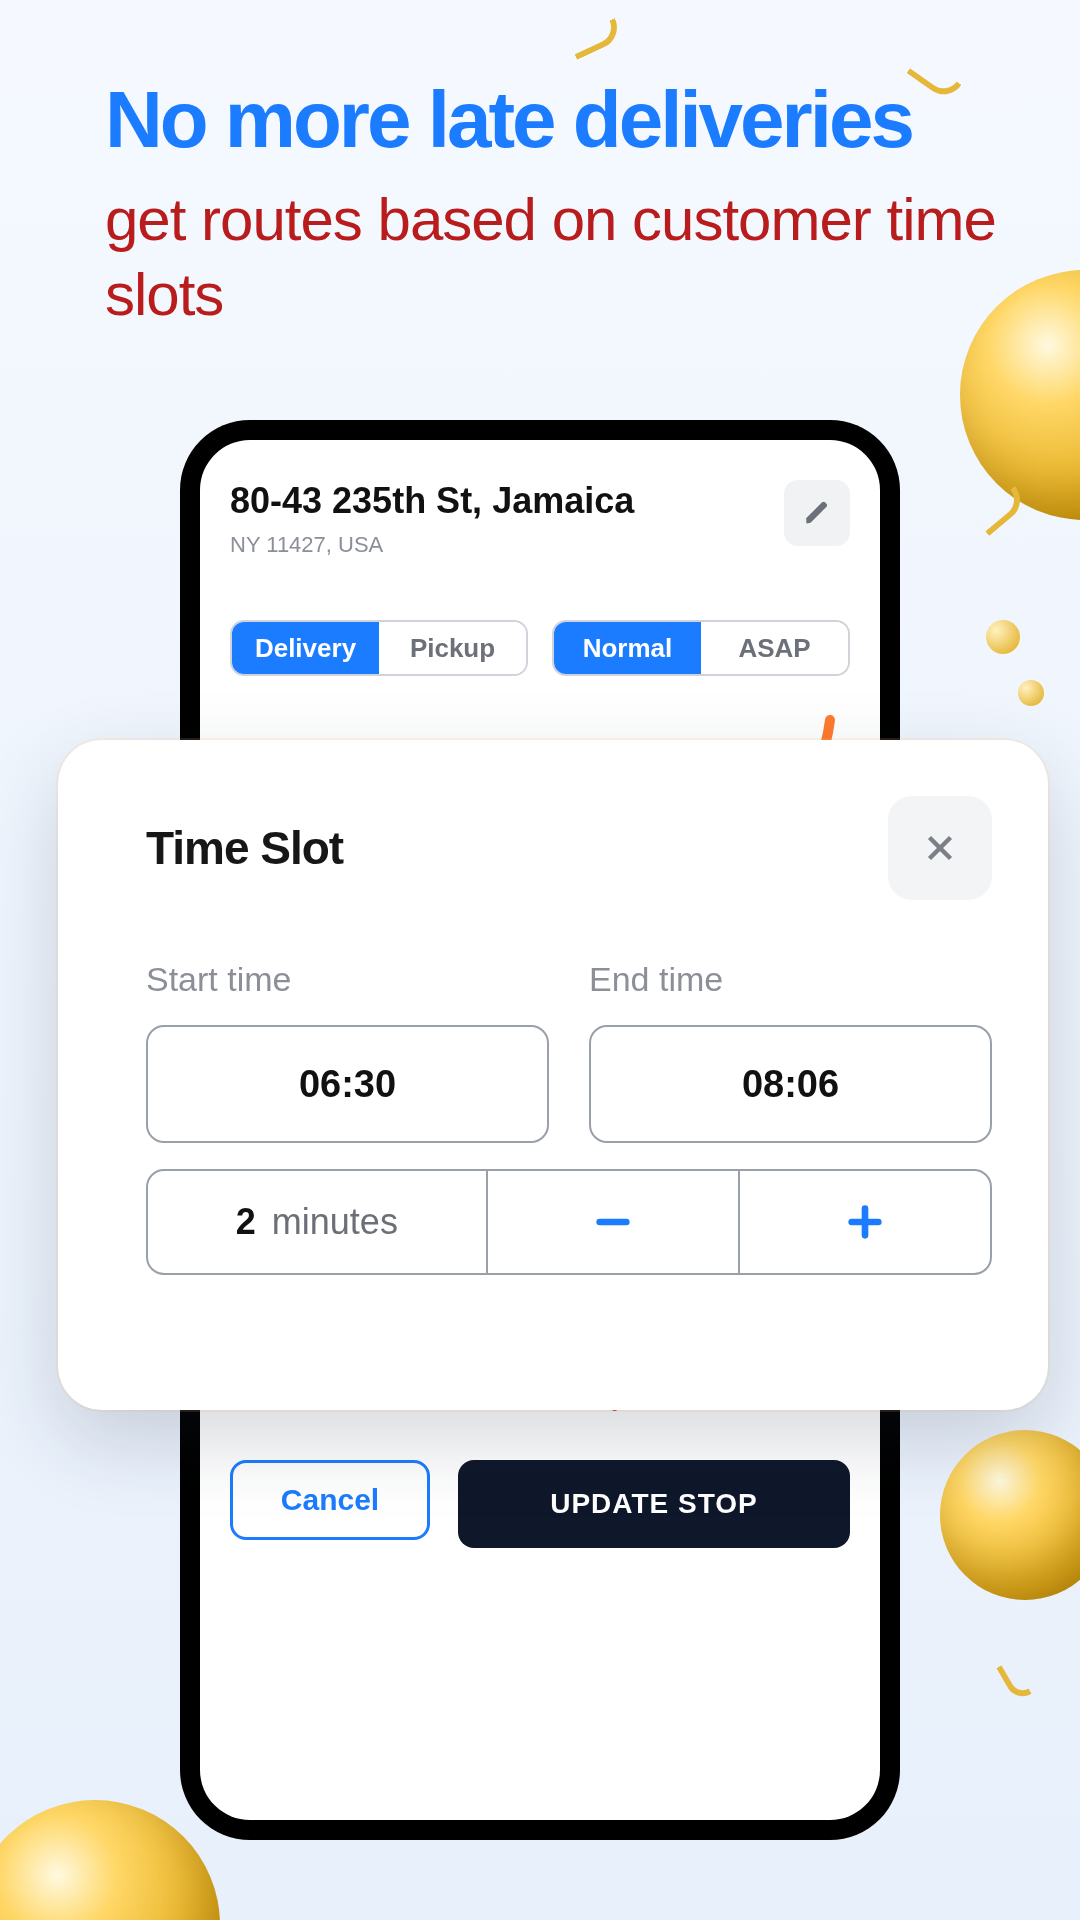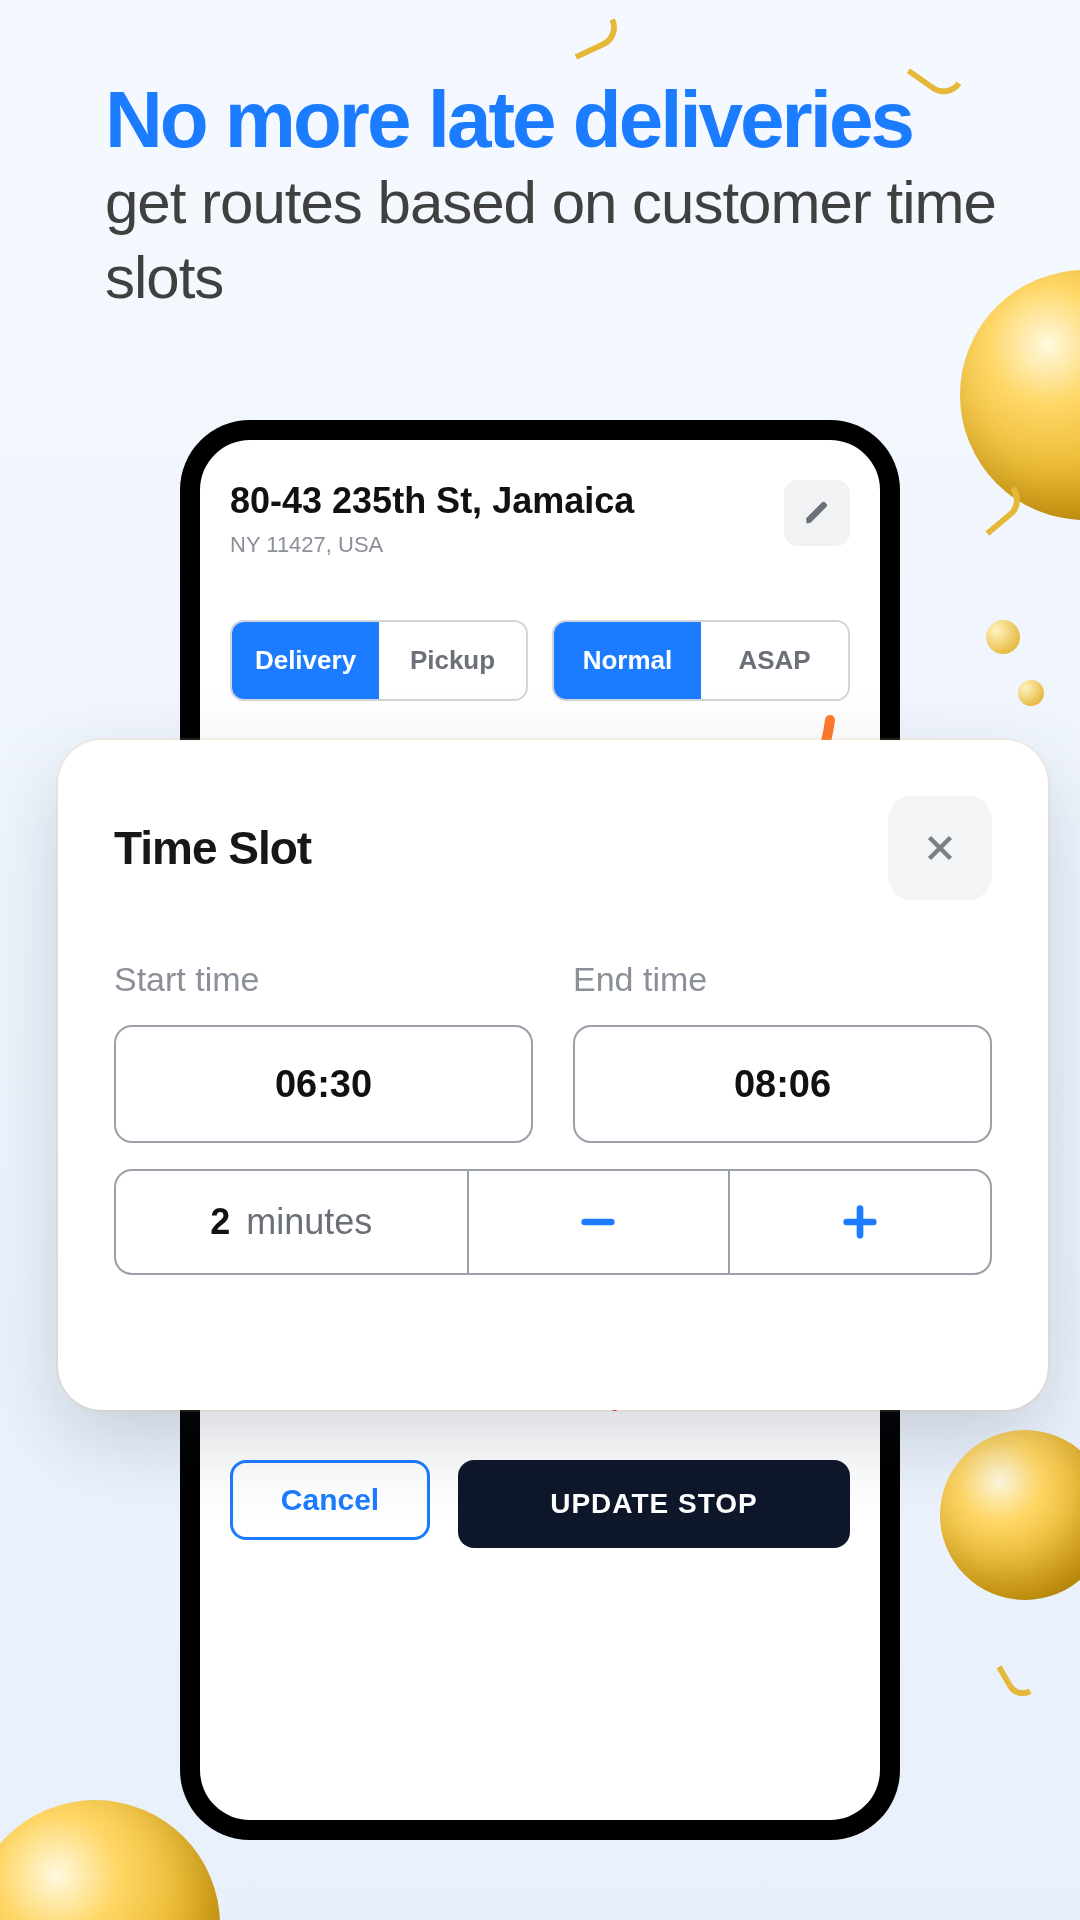--- a/index.html
+++ b/index.html
@@ -19,40 +19,40 @@
   .d2 { width: 26px; height: 26px; top: 680px; right: 36px; }
   .conf { position: absolute; width: 52px; height: 22px; border: 6px solid #e6b83a; border-top: none; border-left: none; border-radius: 0 0 30px 0; transform: rotate(20deg); }
   .c1 { top: 28px; left: 570px; transform: rotate(-25deg); }
   .c2 { top: 68px; right: 120px; transform: rotate(35deg); }
   .c3 { top: 500px; right: 52px; transform: rotate(-40deg); }
   .c4 { bottom: 230px; right: 46px; transform: rotate(60deg); width:40px; height:18px; }
 
   
   .headline { position: absolute; top: 80px; left: 105px; right: 60px; }
   .headline .title { font-size: 80px; font-weight: 800; color: #1c7cff; letter-spacing: -3px; line-height: 1; }
-  .headline .subtitle { font-size: 60px; color: #404040; line-height: 1.25; font-weight: 400; margin-top: 5px; letter-spacing: -1px; }
+  .headline .subtitle { font-size: 60px; color: #b91c1c; line-height: 1.25; font-weight: 400; margin-top: 22px; letter-spacing: -1px; }
 
   
   .phone {
     position: absolute; top: 420px; left: 50%; transform: translateX(-50%);
     width: 720px; height: 1420px; background: #000; border-radius: 70px;
   }
   .phone-inner {
     position: absolute; top: 20px; left: 20px; right: 20px; bottom: 20px;
     background: #fff; border-radius: 50px; overflow: hidden;
   }
   .stop-header { position: absolute; top: 40px; left: 30px; right: 30px; display:flex; align-items:flex-start; justify-content:space-between; }
   .addr-line1 { font-size: 36px; font-weight: 700; color:#111; }
   .addr-line2 { font-size: 22px; color:#8a8f98; margin-top:10px; }
   .edit-btn { width:66px; height:66px; background:#f1f2f4; border-radius:14px; display:flex; align-items:center; justify-content:center; }
   .edit-btn svg { width:28px; height:28px; fill:#6b7079; }
 
   
   .toggles { position:absolute; top:180px; left:30px; right:30px; display:flex; gap:24px; }
-  .seg { flex:1; display:flex; border:2px solid #cfd4db; border-radius:14px; overflow:hidden; height:81px; }
+  .seg { flex:1; display:flex; border:2px solid #cfd4db; border-radius:14px; overflow:hidden; height:56px; }
   .seg-btn { flex:1; display:flex; align-items:center; justify-content:center; font-size:26px; font-weight:700; color:#6b7079; background:#fff; }
   .seg-btn.active { background:#1c7cff; color:#fff; }
 
   
   .map { position:absolute; top:700px; left:14px; right:14px; height:200px; background:
     repeating-linear-gradient(55deg, #f2f3f5 0 60px, #e9ebee 60px 64px),
     repeating-linear-gradient(-35deg, rgba(0,0,0,0) 0 70px, rgba(0,0,0,.05) 70px 74px);
     border-radius:6px; }
   .map .pin { position:absolute; top:20px; left:50%; width:24px; height:24px; background:#1c7cff; border-radius:50% 50% 50% 0; transform: translateX(-50%) rotate(-45deg); }
   .map .pin::after { content:""; position:absolute; inset:6px; background:#fff; border-radius:50%; }
@@ -61,21 +61,21 @@
 
   .remove-stop { position:absolute; top:940px; left:0; right:0; text-align:center; color:#d23f3f; font-size:28px; font-weight:700; }
 
   .btn-row { position:absolute; top:1020px; left:30px; right:30px; display:flex; gap:28px; }
   .btn-cancel { width:200px; height:80px; border:3px solid #1c7cff; border-radius:16px; display:flex; align-items:center; justify-content:center; color:#1c7cff; font-size:30px; font-weight:800; }
   .btn-update { flex:1; height:88px; background:#0f172a; border-radius:16px; display:flex; align-items:center; justify-content:center; color:#fff; font-size:28px; font-weight:800; letter-spacing:1px; }
 
   
   .card {
     position:absolute; top:740px; left:58px; right:32px; height:670px;
-    background:#fff; border-radius:44px; box-shadow: 0 30px 80px rgba(30,40,60,.18), 0 0 0 2px rgba(255,200,120,.15);
+    background:#fff; border-radius:44px; box-shadow: 0 30px 80px rgba(30,40,60,.18), 0 0 0 2px rgba(255,200,120,.15); padding-left: 32px;
   }
   .card-head { display:flex; justify-content:space-between; align-items:center; padding:56px 56px 0; }
   .card-title { font-size:46px; font-weight:800; color:#171717; letter-spacing:-1px; }
   .close-btn { width:104px; height:104px; background:#f3f4f6; border-radius:24px; display:flex; align-items:center; justify-content:center; }
   .close-btn svg { width:36px; height:36px; stroke:#7b7f86; stroke-width:3; fill:none; }
 
   .time-row { display:flex; gap:40px; padding:60px 56px 0; }
   .time-col { flex:1; }
   .tlabel { font-size:34px; color:#8a8f98; font-weight:500; }
   .tinput { margin-top:26px; height:118px; border:2px solid #9aa0a8; border-radius:18px; display:flex; align-items:center; justify-content:center; font-size:38px; font-weight:700; color:#111; }

